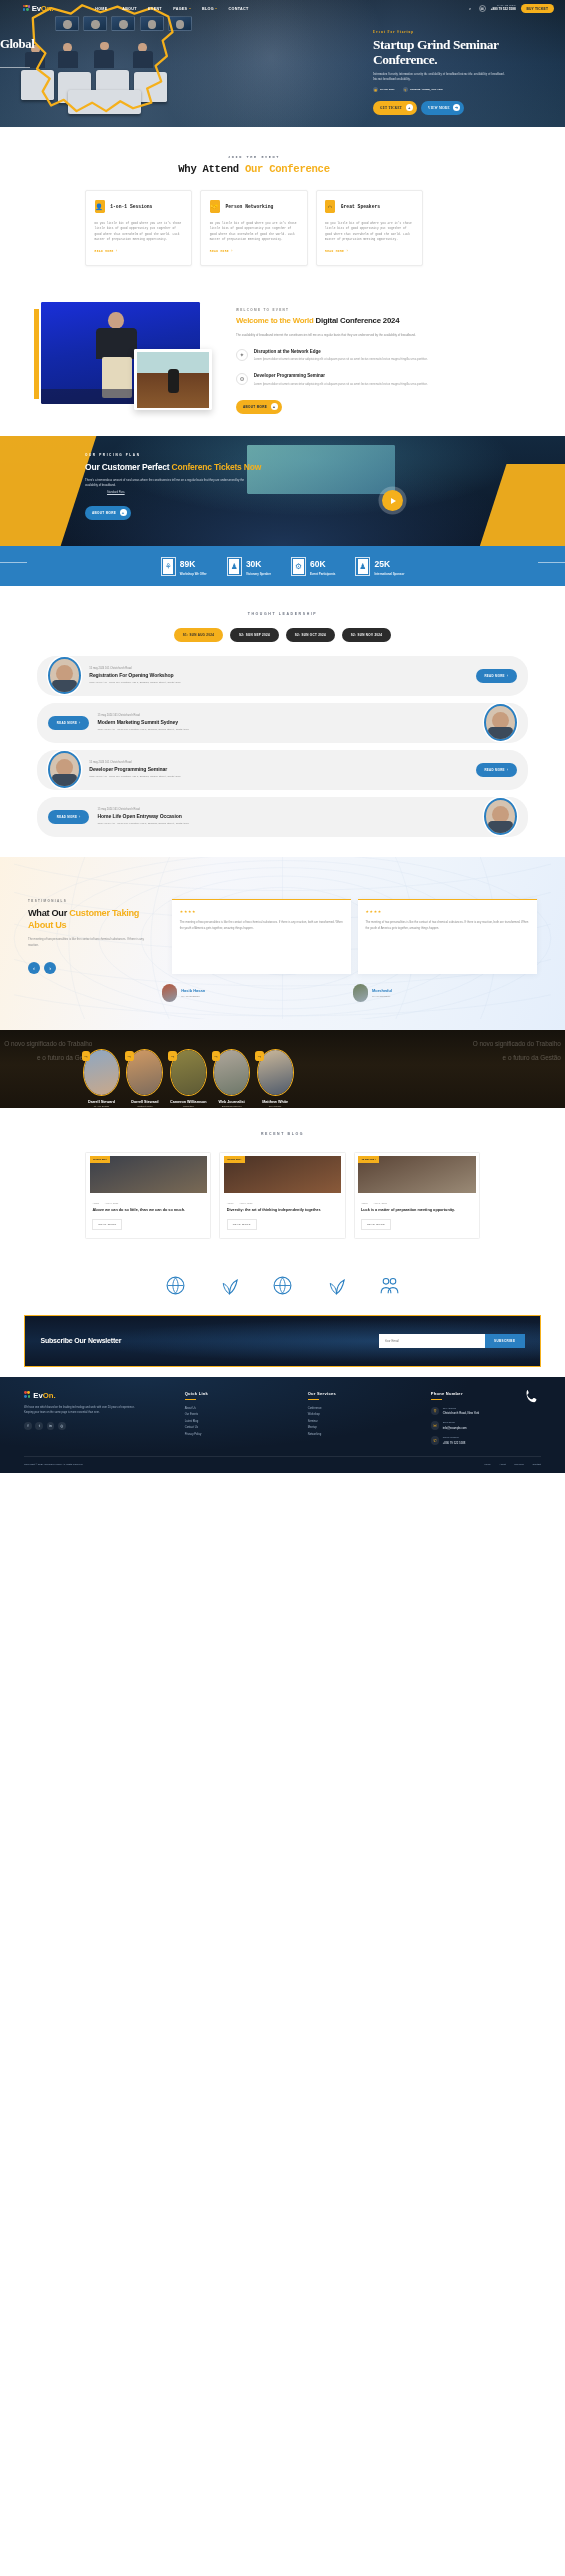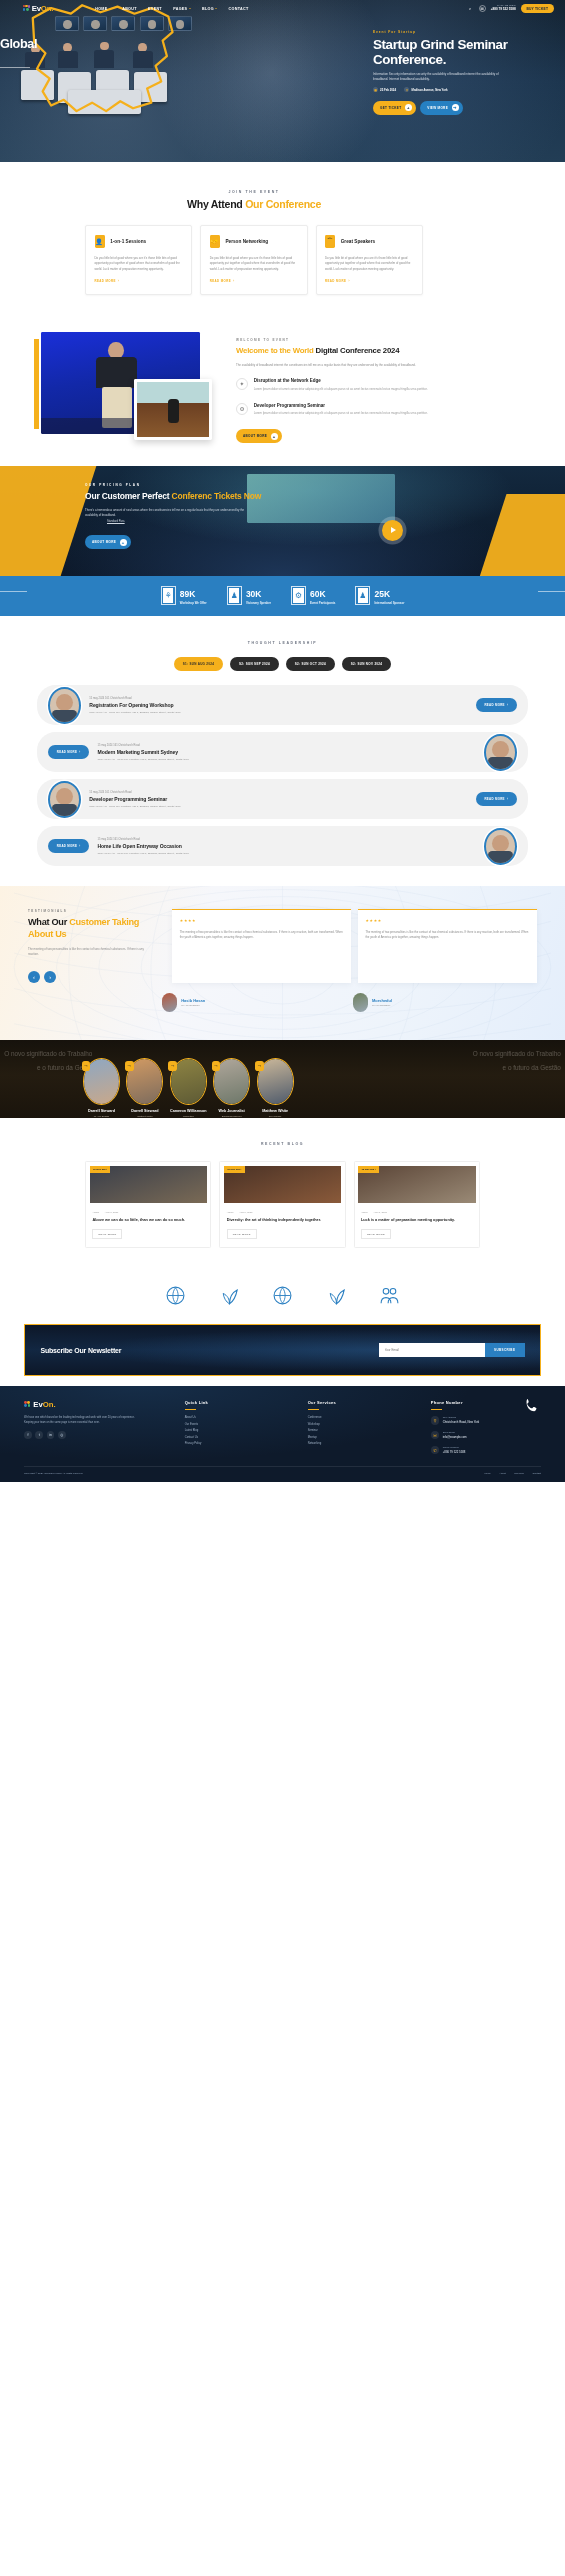--- a/index.html
+++ b/index.html
@@ -36,22 +36,23 @@
   .call-box { color: #fff; line-height: 1.2; text-align: right; }
   .call-box .lbl { font-size: 2.4px; color: #b9c4d2; letter-spacing: 0.2px; }
   .call-box .num { font-size: 3.1px; font-weight: 700; }
   .btn-buy {
     background: #f5b01c; color: #11243f; font-size: 3.3px; font-weight: 800;
     padding: 2.8px 5.7px; border-radius: 6.4px; letter-spacing: 0.2px; white-space: nowrap;
   }
 
   
   .hero {
-    height: 162px; position: relative; overflow: hidden;
+    height: 127px; position: relative; overflow: hidden;
     background: linear-gradient(100deg,#0d1b2a 0%,#12283f 35%,#1c3d5c 60%,#274f70 100%);
+    font-family: Liberation Serif, serif;
   }
   .hero-photo {
     position: absolute; inset: 0;
     background:
       radial-gradient(circle at 20% 60%, rgba(120,140,165,.35), transparent 45%),
       radial-gradient(circle at 48% 45%, rgba(160,175,195,.30), transparent 38%),
       radial-gradient(circle at 70% 30%, rgba(90,120,160,.30), transparent 45%),
       linear-gradient(180deg,#12212f 0%,#1b344d 50%,#223d55 100%);
   }
   .hero-people { position: absolute; left: 21px; top: 39px; width: 177px; height: 78px; }
@@ -93,21 +94,21 @@
   .btn-pill {
     display: inline-flex; align-items: center; gap: 3.5px; font-size: 3.1px; font-weight: 800;
     padding: 3.5px 4.2px 3.5px 7px; border-radius: 10px; letter-spacing: 0.3px; color: #11243f;
   }
   .btn-pill .circ { width: 7px; height: 7px; border-radius: 50%; background: #fff; display:flex;align-items:center;justify-content:center; font-size:4.2px; color:#11243f; }
   .btn-yellow { background: #f5b01c; }
   .btn-blue { background: #2680c2; color: #fff; }
   .btn-blue .circ { color: #2680c2; }
 
   
-  .sec { width: 508px; padding: 0 85px; }
+  .sec { width: 508px; padding: 0 85px; font-family: Liberation Mono, monospace; }
   .eyebrow { text-align: center; font-size: 3.5px; font-weight: 700; letter-spacing: 1.6px; color: #6b7280; text-transform: uppercase; }
   .h2 { text-align: center; font-size: 10.6px; font-weight: 800; color: #1b1b1b; letter-spacing: -0.3px; margin-top: 3.5px; }
   .h2 .gold { color: #f5b01c; }
 
   
   .why { padding-top: 28px; padding-bottom: 24px; background: #fff; }
   .cards3 { display: flex; gap: 7.8px; margin-top: 15.5px; }
   .card3 { flex: 1; background: #fff; border: 0.5px solid #ececec; border-radius: 2.1px; padding: 9.2px 8.5px 10px; box-shadow: 0 0.7px 2.1px rgba(0,0,0,.04); }
   .card3 .top { display: flex; align-items: center; gap: 5.7px; }
   .card3 .ibox { width: 10px; height: 12.7px; background: #f5b01c; border-radius: 1.4px; display: flex; align-items: center; justify-content: center; color: #2a2a2a; font-size: 6.4px; }
@@ -213,21 +214,21 @@
   .btn-read {
     background: #2a7fc1; color: #fff; font-size: 2.9px; font-weight: 800; letter-spacing: 0.3px;
     padding: 5px 8.5px; border-radius: 9.2px; display: inline-flex; align-items: center; gap: 2.1px; flex: none;
   }
   .ev-card.rev { flex-direction: row-reverse; }
 
   
   .testi { position: relative; padding: 22.6px 28px 28px; overflow: hidden;
     background: linear-gradient(110deg,#fdf3e3 0%,#f6f7fb 35%,#eef4fb 70%,#e4eefb 100%); }
   .testi .mesh { position: absolute; inset: 0; opacity: .5; }
-  .testi-row { display: flex; gap: 20px; position: relative; z-index: 3; }
+  .testi-row { display: flex; gap: 20px; position: relative; z-index: 3; margin-top: 20px; }
   .testi-left { width: 124px; }
   .t-eyebrow { font-size: 3px; font-weight: 700; letter-spacing: 1.4px; color: #7e7e7e; text-transform: uppercase; }
   .t-title { font-size: 9.2px; font-weight: 800; line-height: 1.3; margin-top: 4.2px; color: #1b1b1b; letter-spacing: -0.3px; }
   .t-title .gold { color: #f5b01c; }
   .t-desc { font-size: 2.8px; color: #8b8b8b; line-height: 1.9; margin-top: 5.7px; }
   .t-arrows { display: flex; gap: 4.2px; margin-top: 14px; }
   .t-arrow { width: 12px; height: 12px; border-radius: 50%; background: #2a7fc1; color: #fff; display: flex; align-items: center; justify-content: center; font-size: 5.7px; }
   .t-cards { flex: 1; display: flex; gap: 6.4px; }
   .t-card { flex: 1; background: #fff; border-top: 1.4px solid #f5b01c; padding: 8.5px 7.8px 9.2px; box-shadow: 0 1.4px 5.7px rgba(40,60,90,.07); }
   .stars { color: #f5b01c; font-size: 3.8px; letter-spacing: 0.7px; }

